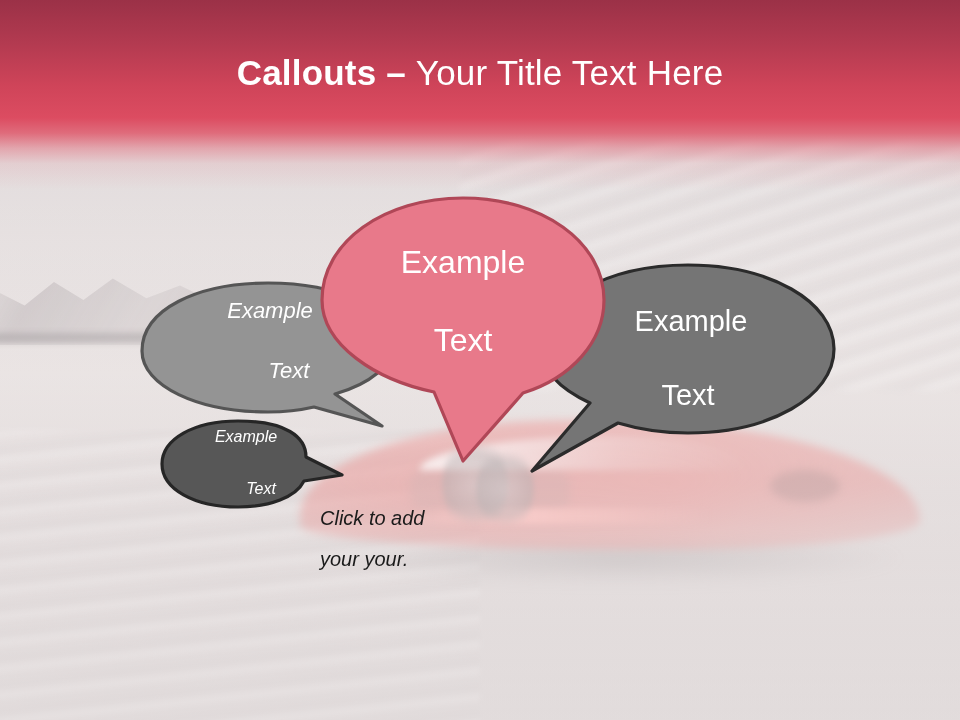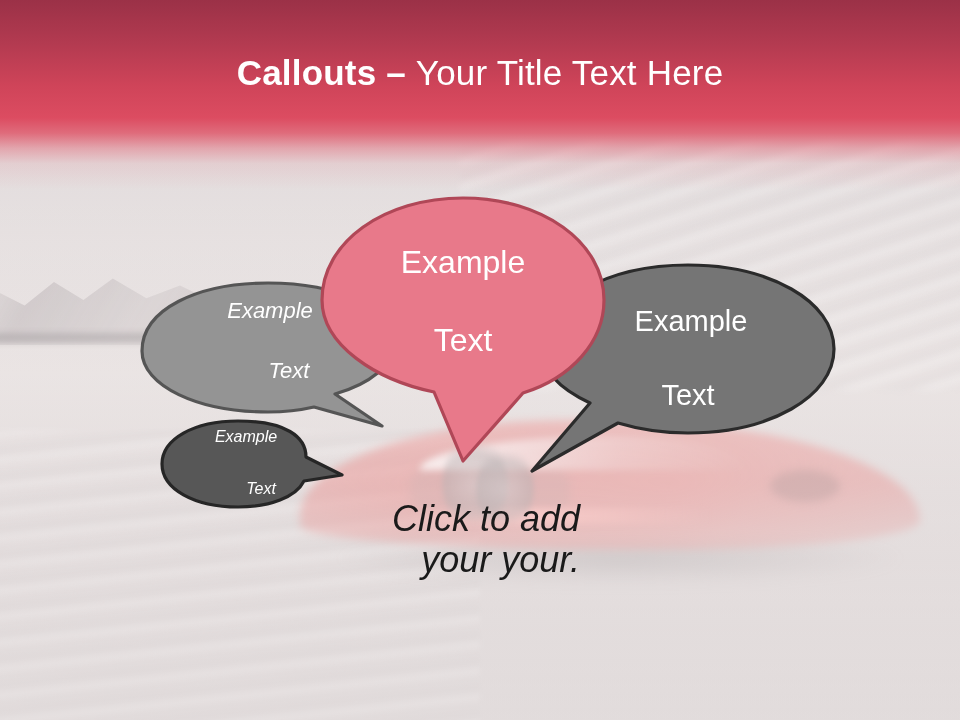--- a/index.html
+++ b/index.html
@@ -270,23 +270,23 @@
   #callout-right .label { height: 190px; font-size: 29px; line-height: 46px; }
   #callout-right .label .ln:nth-child(1) { margin-left: 6px; }
   #callout-right .label .ln:nth-child(2) { margin-left: 0px; }
 
   
   .body-text {
     position: absolute;
     left: 320px;
     top: 498px;
     width: 260px;
-    text-align: right;
+    text-align: left;
     color: #1a1a1a;
-    font-size: 36px;
+    font-size: 20px;
     font-style: italic;
     line-height: 41px;
     z-index: 5;
   }
   .body-text .ln { display: block; }
 </style>
 </head>
 <body>
 
 <div id="slide">

